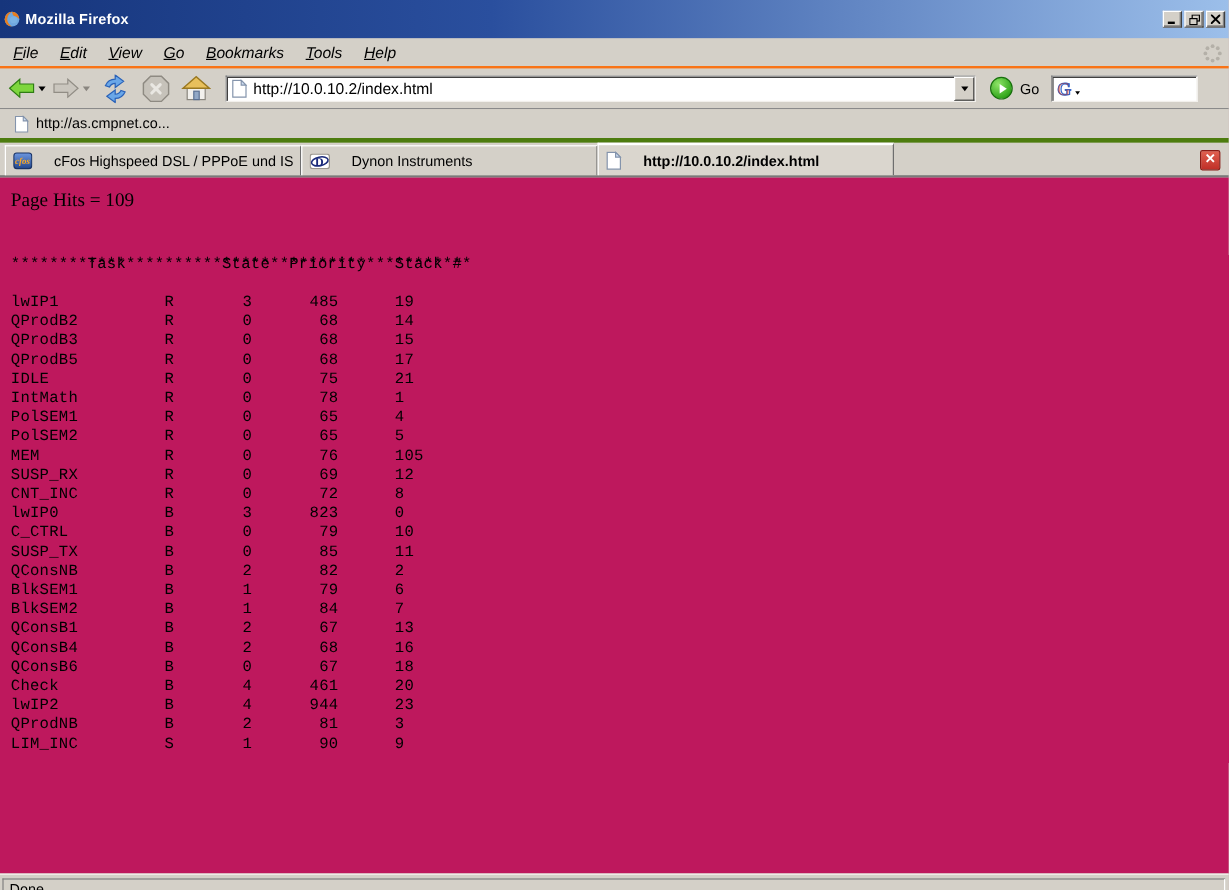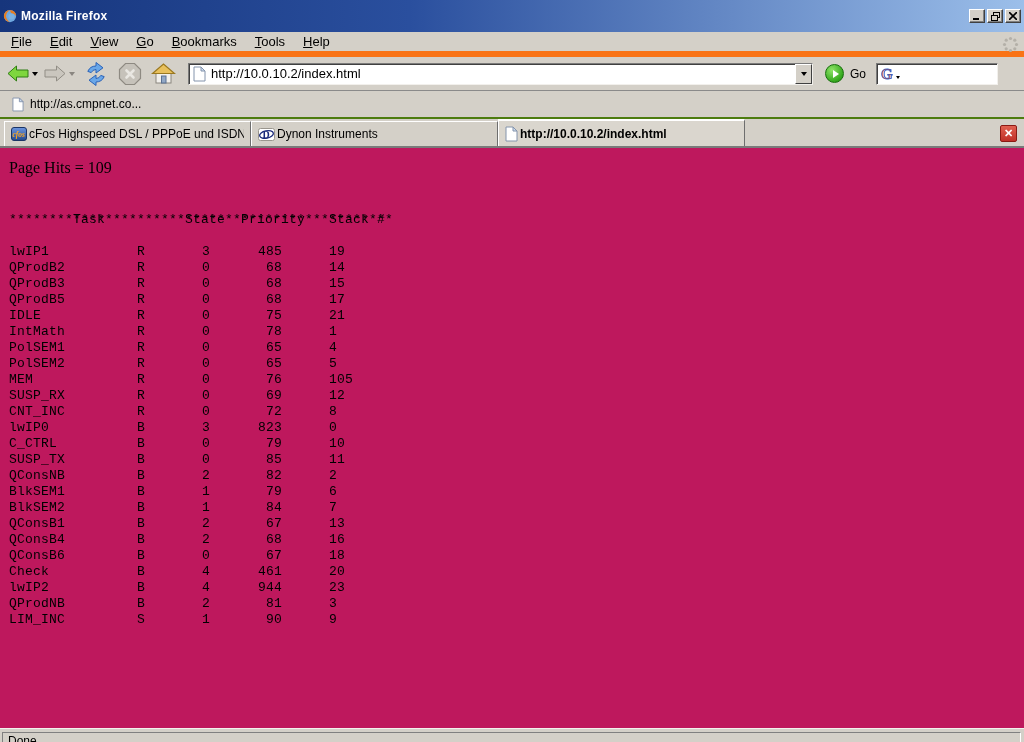--- a/index.html
+++ b/index.html
@@ -9,21 +9,21 @@
 
   
   .titlebar { height:32px; background:linear-gradient(to right,#16357c,#2a4f9e 40%,#9cbfea); display:flex; align-items:center; padding:0 3px; }
   .titlebar .fx-icon { width:14px; height:14px; margin-right:4px; flex:none; }
   .titlebar .title { color:#fff; font-size:12px; font-weight:bold; letter-spacing:.2px; }
   .win-btns { margin-left:auto; display:flex; gap:2px; }
   .win-btn { width:16px; height:14px; background:#d4d0c8; border:1px solid; border-color:#fff #404040 #404040 #fff; box-shadow:inset -1px -1px 0 #808080; display:flex; align-items:center; justify-content:center; }
   .win-btn svg { display:block; }
 
   
-  .menubar { height:25px; background:#d4d0c8; border-bottom:6px solid #f97316; display:flex; align-items:center; padding-left:2px; position:relative; }
+  .menubar { height:25px; background:#d4d0c8; border-bottom:2px solid #f97316; display:flex; align-items:center; padding-left:2px; position:relative;font-style:italic; }
   .menu-item { display:inline-block; font-size:13px; color:#000; padding:3px 9px; cursor:default; }
   .menu-item::first-letter { text-decoration:underline; }
   .throbber { position:absolute; right:5px; top:4px; width:17px; height:17px; }
 
   
   .navbar { height:34px; background:#d4d0c8; border-bottom:1px solid #8a8a8a; display:flex; align-items:center; padding-left:7px; }
   .nav-group { display:flex; align-items:center; }
   .caret { width:0; height:0; border-left:3px solid transparent; border-right:3px solid transparent; border-top:4px solid #000; margin-left:3px; }
   .caret.dis { border-top-color:#8a8680; }
   .nav-icon { display:block; }
@@ -32,26 +32,26 @@
   .url-drop { width:17px; height:20px; background:#d4d0c8; border:1px solid; border-color:#fff #404040 #404040 #fff; display:flex; align-items:center; justify-content:center; flex:none; }
   .url-drop .caret { margin-left:0; }
   .go-btn { margin-left:12px; width:19px; height:19px; border-radius:50%; background:radial-gradient(circle at 35% 30%,#8fe468,#35a81e 70%,#1f7e10); border:1px solid #17700c; display:flex; align-items:center; justify-content:center; flex:none; }
   .go-tri { width:0; height:0; border-top:4px solid transparent; border-bottom:4px solid transparent; border-left:6px solid #fff; margin-left:2px; }
   .go-label { font-size:12px; margin-left:6px; }
   .searchbox { margin-left:10px; width:122px; height:22px; background:#fff; border:1px solid; border-color:#7b7b7b #f2f0ec #f2f0ec #7b7b7b; box-shadow:inset 1px 1px 0 #404040; display:flex; align-items:center; padding-left:3px; }
   .searchbox input { flex:1; width:40px; border:none; outline:none; font-size:12px; background:transparent; }
   .searchbox .caret { margin-left:1px; margin-top:8px; border-left-width:2px; border-right-width:2px; border-top-width:3px; }
 
   
-  .bookmarksbar { height:28px; background:#d4d0c8; border-bottom:2px solid #4d7c0f; display:flex; align-items:center; padding-left:8px; }
+  .bookmarksbar { height:28px; background:#d4d0c8; border-bottom:4px solid #4d7c0f; display:flex; align-items:center; padding-left:8px; }
   .bookmark-item { display:flex; align-items:center; gap:6px; font-size:12px; color:#000; padding:2px 4px; }
 
   
   .tabbar { height:29px; background:#d4d0c8; border-bottom:2px solid #7a7a7a; display:flex; align-items:flex-end; padding:2px 4px 0 4px; }
-  .tab { width:247px; height:25px; background:#d4d0c8; border-top:1px solid #fff; border-left:1px solid #fff; border-right:1px solid #6e6e6e; display:flex; align-items:center; gap:2px; padding:0 6px; font-size:12px; color:#000; white-space:nowrap; overflow:hidden; }
+  .tab { width:247px; height:25px; background:#d4d0c8; border-top:1px solid #fff; border-left:1px solid #fff; border-right:1px solid #6e6e6e; display:flex; align-items:center; gap:18px; padding:0 6px; font-size:12px; color:#000; white-space:nowrap; overflow:hidden; }
   .tab.active { background:#dad6ce; border-top:2px solid #fff; height:27px; font-weight:bold; }
   .tab .tab-label { overflow:hidden; white-space:nowrap; }
   .tab-close { margin-left:auto; margin-right:3px; margin-bottom:4px; width:17px; height:17px; background:linear-gradient(#e06050,#c03028); border:1px solid #8a1a14; border-radius:2px; color:#fff; font-size:11px; font-weight:bold; line-height:15px; text-align:center; }
 
   
   .content { position:relative; height:580px; background:#be185d; color:#000; overflow:hidden; }
   .hits { position:absolute; top:11px; left:9px; font-family:"Liberation Serif",serif; font-size:16px; }
   .task-table { position:absolute; top:48px; left:9px; font-family:"Liberation Mono","DejaVu Sans Mono",monospace; font-size:13px; letter-spacing:.2px; }
   .thead, .tsep { height:16px; line-height:16px; white-space:pre; }
   .thead span { display:inline-block; }

